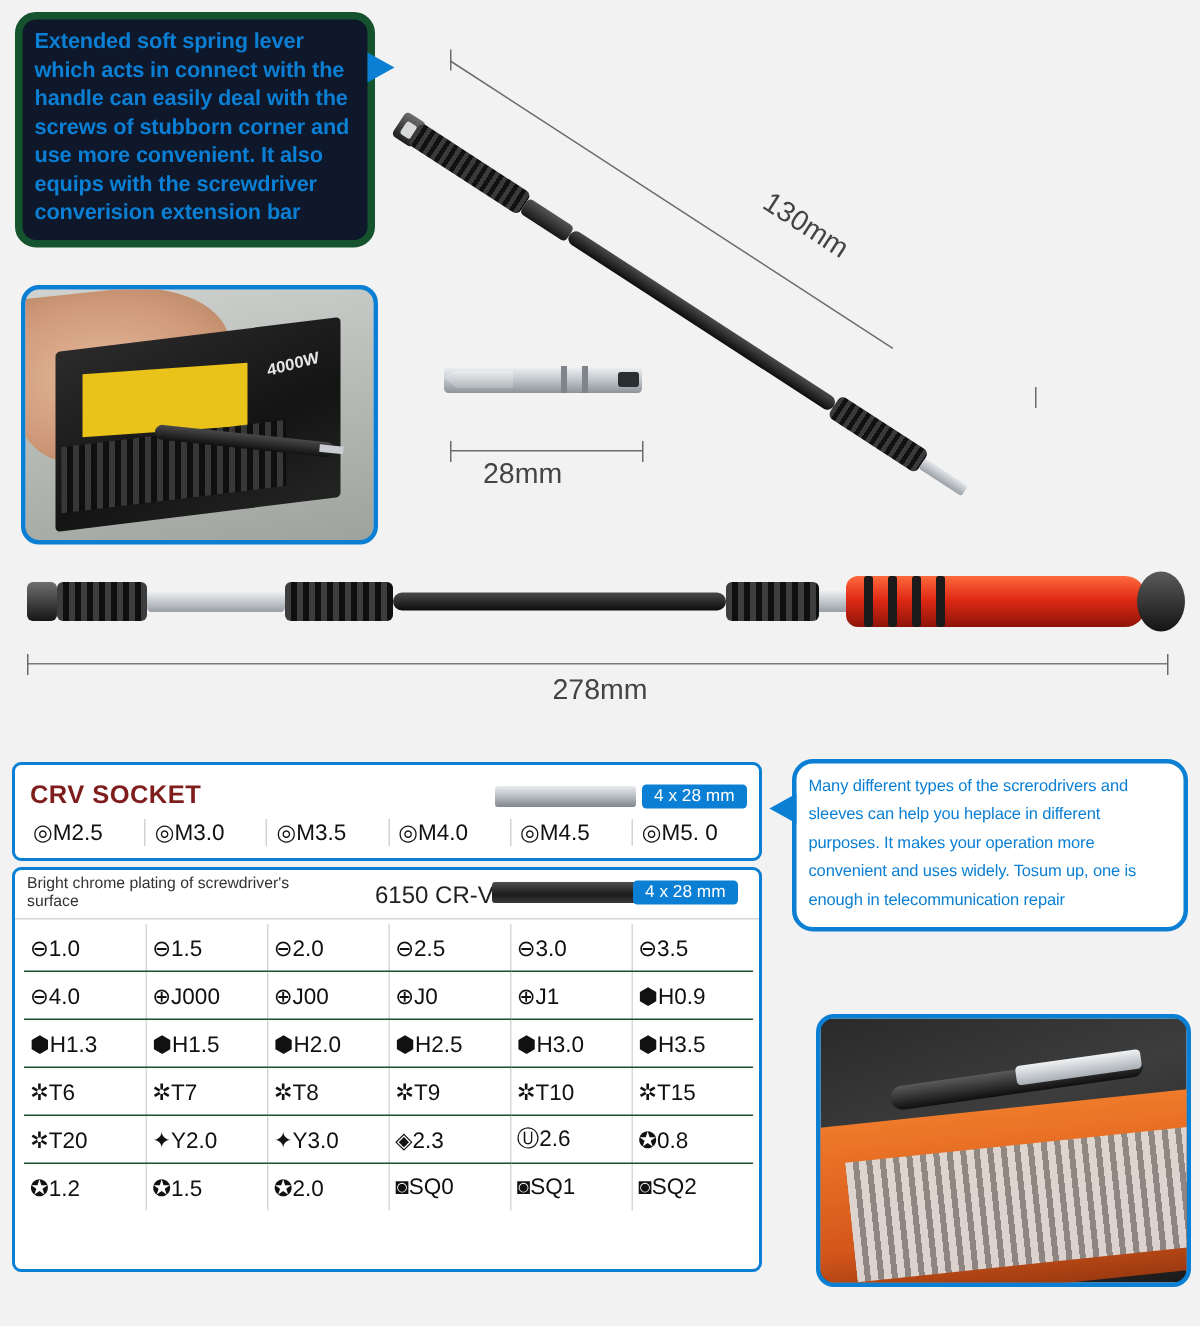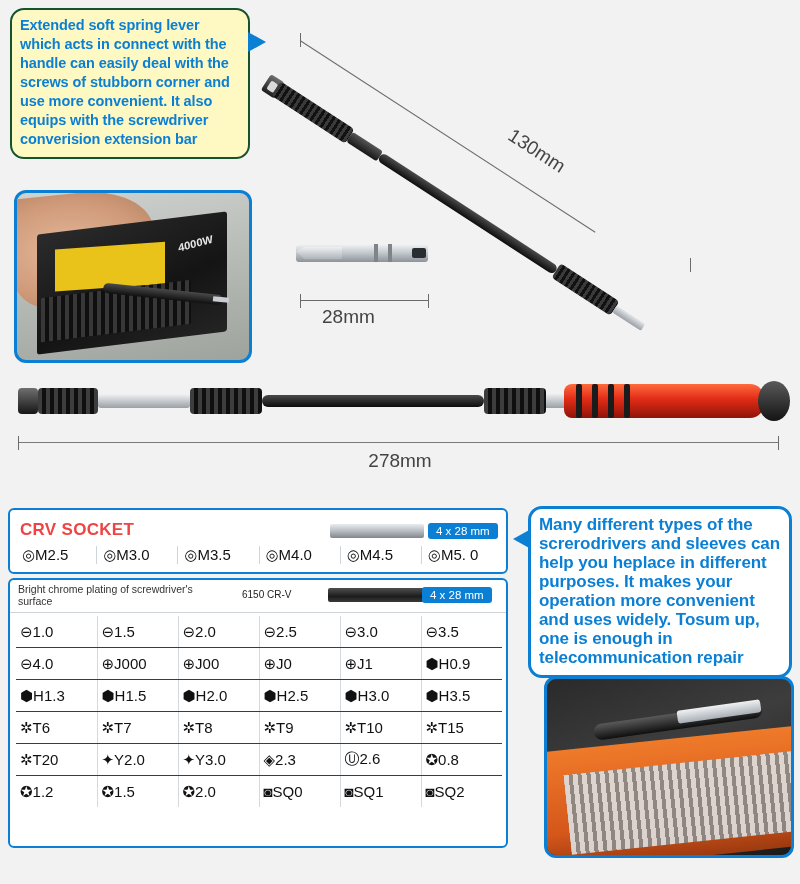--- a/index.html
+++ b/index.html
@@ -20,23 +20,23 @@
     width: 800px;
     height: 884px;
     background: #f2f2f2;
   }
 
   
   .callout-tl {
     position: absolute;
     left: 10px; top: 8px;
     width: 240px;
-    border: 2px solid #14532d;
+    border: 5px solid #14532d;
     border-radius: 14px;
-    background: #fef9c3;
+    background: #0f172a;
     padding: 6px 8px 8px 8px;
     box-sizing: border-box;
   }
   .callout-tl .ctext {
     color: #0a7fd4;
     font-size: 14.5px;
     line-height: 19px;
     font-weight: 600;
     letter-spacing: -0.1px;
   }
@@ -308,21 +308,21 @@
     width: 500px; height: 66px;
     background: #fff;
     border: 2px solid #0a7fd4;
     border-radius: 6px;
     box-sizing: border-box;
   }
   .panel-crv .title {
     position: absolute;
     left: 10px; top: 10px;
     font-size: 17px;
-    color: #ef4444;
+    color: #7f1d1d;
     font-weight: 600;
     letter-spacing: .3px;
   }
   .badge-size {
     position: absolute;
     background: #0a7fd4;
     color: #fff;
     font-size: 11.5px;
     padding: 2px 8px;
     border-radius: 3px;
@@ -373,22 +373,22 @@
   .bits-head .note {
     position: absolute;
     left: 8px; top: 3px;
     font-size: 10.5px;
     color: #333;
     line-height: 12px;
     width: 180px;
   }
   .bits-head .material {
     position: absolute;
-    left: 232px; top: 9px;
-    font-size: 10px;
+    left: 240px; top: 9px;
+    font-size: 16px;
     color: #222;
   }
   .bits-grid {
     position: absolute;
     left: 6px; top: 36px;
     width: 486px;
   }
   .bits-grid table {
     border-collapse: collapse;
     width: 486px;
@@ -412,23 +412,23 @@
     left: 528px; top: 506px;
     width: 264px;
     border: 3px solid #0a7fd4;
     border-radius: 14px;
     background: #fff;
     padding: 6px 8px 8px 8px;
     box-sizing: border-box;
   }
   .callout-r .ctext {
     color: #0a7fd4;
-    font-size: 17px;
+    font-size: 11px;
     line-height: 19px;
-    font-weight: 700;
+    font-weight: 400;
     letter-spacing: -0.1px;
   }
   .callout-r .tail {
     position: absolute;
     left: -18px; top: 20px;
     width: 0; height: 0;
     border-top: 10px solid transparent;
     border-bottom: 10px solid transparent;
     border-right: 18px solid #0a7fd4;
   }

